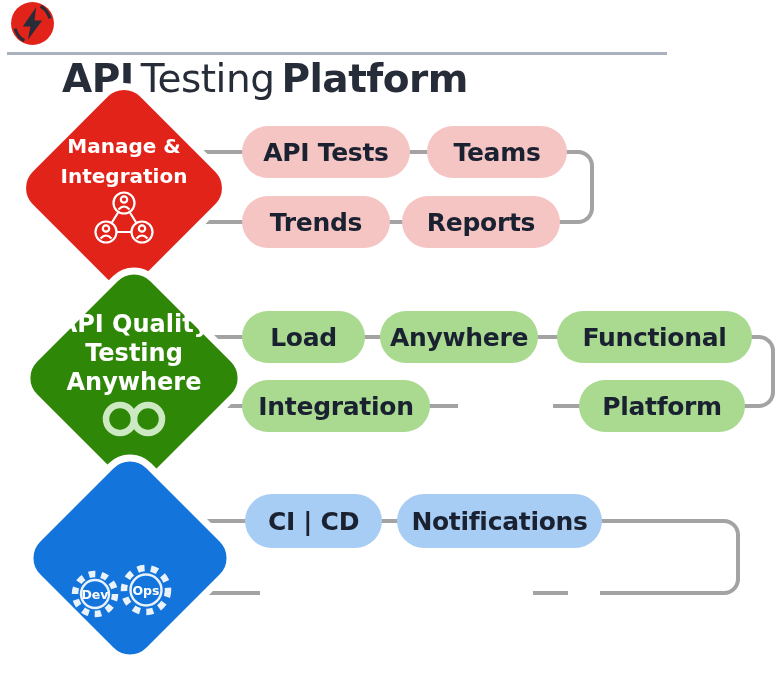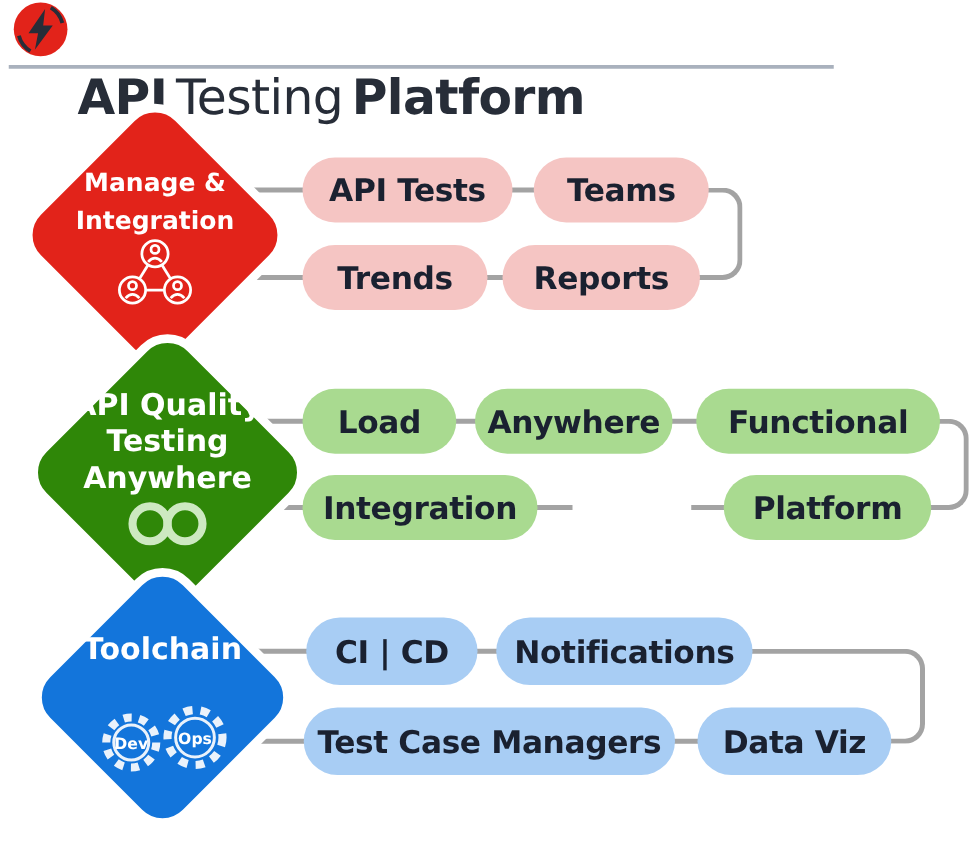--- a/index.html
+++ b/index.html
@@ -111,23 +111,22 @@
     <span class="ln">Anywhere</span>
   </div>
   <div class="dicon" style="left:96px;top:398px">
     <svg width="76" height="42" viewBox="0 0 76 42" fill="none" stroke="#CDE9C1" stroke-width="6.5" stroke-linecap="round">
       <circle cx="24" cy="21" r="14"></circle>
       <circle cx="52" cy="21" r="14"></circle>
     </svg>
   </div>
 
   <div class="dlabel" style="left:30px;top:504px;font-size:24px;line-height:30px">
-    <span class="ln">Toolchain</span>
   </div>
-  <div class="dicon" style="left:65px;top:560px">
+  <div class="dicon" style="left:55px;top:560px">
     <svg width="130" height="64" viewBox="0 0 130 64" fill="none">
       <circle cx="40" cy="34" r="20" stroke="#EAF2FB" stroke-width="6.5" stroke-dasharray="6.5 6"></circle>
       <circle cx="40" cy="34" r="14" stroke="#EAF2FB" stroke-width="2.4"></circle>
       <text x="40" y="39" text-anchor="middle" fill="#fff" font-size="12.5" font-weight="bold">Dev</text>
       <circle cx="91" cy="30" r="22" stroke="#EAF2FB" stroke-width="6.5" stroke-dasharray="7 6.5"></circle>
       <circle cx="91" cy="30" r="15.5" stroke="#EAF2FB" stroke-width="2.4"></circle>
       <text x="91" y="35" text-anchor="middle" fill="#fff" font-size="12.5" font-weight="bold">Ops</text>
     </svg>
   </div>
 
@@ -137,16 +136,14 @@
   <div class="pill pink" style="left:402px;top:196px;width:158px">Reports</div>
 
   <div class="pill green" style="left:242px;top:311px;width:123px">Load</div>
   <div class="pill green" style="left:380px;top:311px;width:158px">Anywhere</div>
   <div class="pill green" style="left:557px;top:311px;width:195px">Functional</div>
   <div class="pill green" style="left:242px;top:380px;width:188px">Integration</div>
   <div class="pill green" style="left:579px;top:380px;width:166px">Platform</div>
 
   <div class="pill blue" style="left:397px;top:494px;width:205px">Notifications</div>
   <div class="pill blue" style="left:245px;top:494px;width:137px">CI | CD</div>
-  <div class="pill blue" style="left:243px;top:566px;width:297px">Test Case Managers</div>
-  <div class="pill blue" style="left:558px;top:566px;width:155px">Data Viz</div>
 
 </div>
 
 </body></html>

